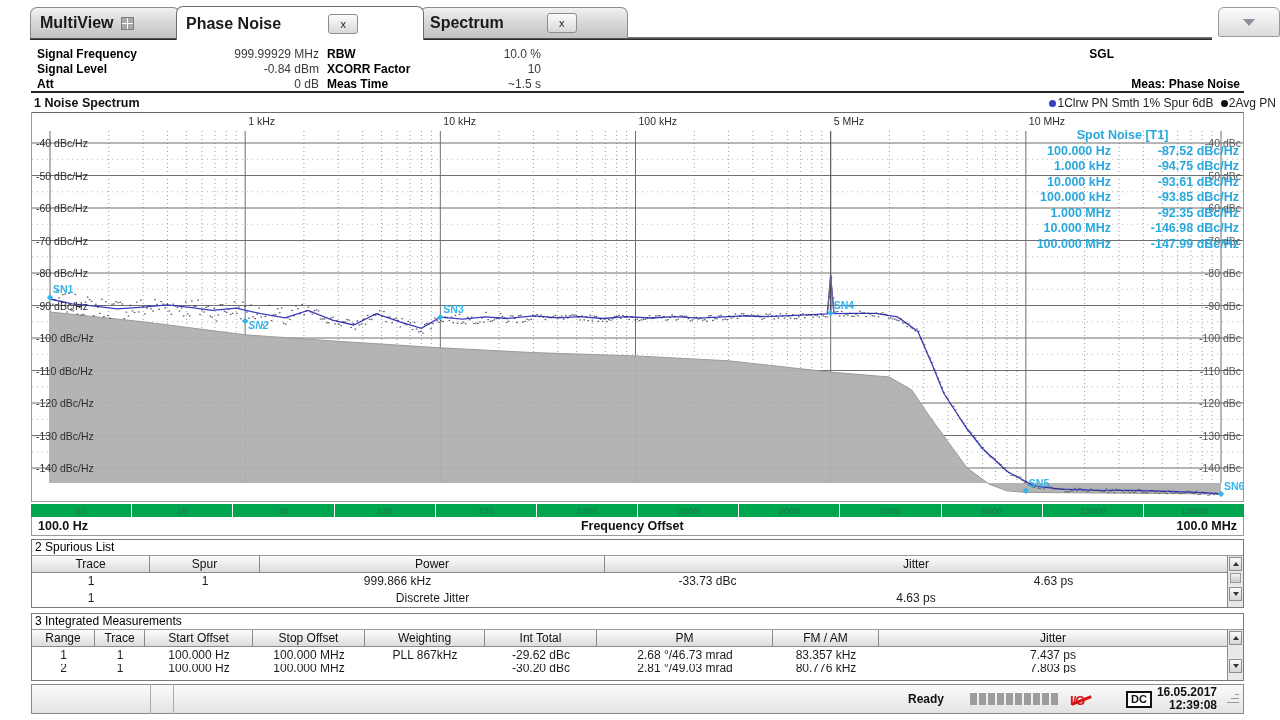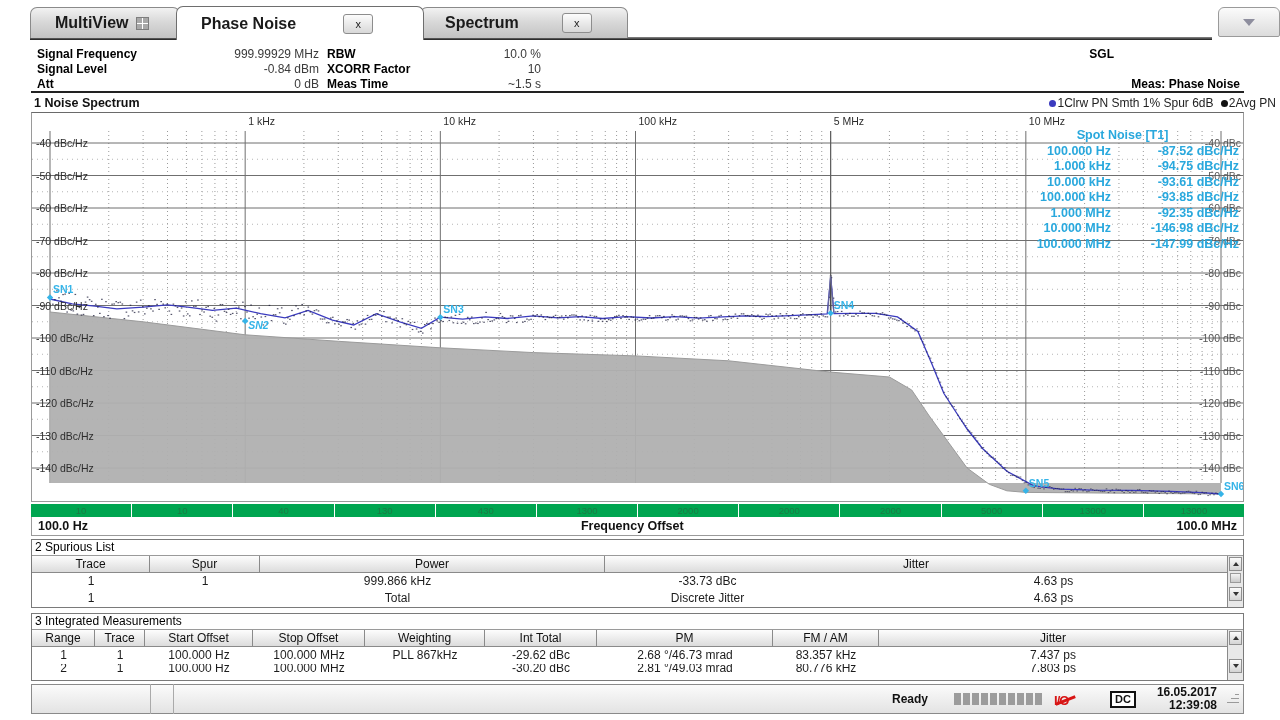--- a/index.html
+++ b/index.html
@@ -6,21 +6,21 @@
   body{width:1280px;height:720px;overflow:hidden;
        font-family:"Liberation Sans",sans-serif;font-size:11px;color:#000;}
   #app{position:relative;width:1280px;height:720px;background:#ffffff;}
 
   
   .tabbar{position:absolute;left:30px;top:4px;width:1250px;height:36px;}
   .tabbar .baseline{position:absolute;left:0;top:33px;width:1182px;height:3px;
        background:linear-gradient(#8c8c8c,#1a1a1a);}
   .tab{position:absolute;top:3px;height:31px;border:1px solid #8a8a8a;
        border-bottom:none;border-radius:7px 7px 0 0;display:flex;align-items:center;
-       box-sizing:border-box;padding:0 24px;gap:7px;}
+       box-sizing:border-box;padding:0 9px;gap:7px;}
   .tab.inactive{background:linear-gradient(#f2f2f2 0%,#d9d9d9 45%,#c2c2c2 100%);}
   .tab.active{background:#ffffff;border-color:#6e6e6e;height:34px;top:2px;z-index:5;}
   .tab .tlabel{font-weight:bold;font-size:16px;color:#1a1a1a;white-space:nowrap;}
   .grid-ico{width:13px;height:13px;display:inline-block;position:relative;
        background:#a8a8a8;border:1px solid #7d7d7d;box-sizing:border-box;}
   .grid-ico:before,.grid-ico:after{content:"";position:absolute;background:#fff;}
   .grid-ico:before{left:5px;top:0;width:1px;height:11px;}
   .grid-ico:after{left:0;top:5px;width:11px;height:1px;}
   .xbtn{width:30px;height:20px;border:1px solid #8d8d8d;border-radius:3px;
        background:linear-gradient(#fcfcfc,#d8d8d8);display:flex;align-items:center;
@@ -980,21 +980,20 @@
           <div class="trow">
             <div class="tc" style="width:118px;">1</div>
             <div class="tc" style="width:110px;">1</div>
             <div class="tc" style="width:275px;">999.866 kHz</div>
             <div class="tc" style="width:345px;">-33.73 dBc</div>
             <div class="tc" style="flex:1;">4.63 ps</div>
           </div>
           <div class="trow">
             <div class="tc" style="width:118px;">1</div>
             <div class="tc" style="width:110px;"></div>
-            <div class="tc" style="width:275px;">Total</div>
             <div class="tc" style="width:345px;">Discrete Jitter</div>
             <div class="tc" style="flex:1;">4.63 ps</div>
           </div>
         </div>
       </div>
       <div class="scrollcol" style="height:53px;">
         <div class="sbtn">
             <span class="tri-u2"></span>
           </div>
         <div class="sthumb"></div>
@@ -1073,21 +1072,21 @@
         <div class="pseg"></div>
         <div class="pseg"></div>
         <div class="pseg"></div>
         <div class="pseg"></div>
       </div>
     <div class="noicon" style="margin-left:12px;">
       <span class="t">I/O</span>
         <span class="slash"></span>
     </div>
     <div class="dcbadge" style="margin-left:34px;">DC</div>
-    <div style="margin-left:21px;margin-right:8px;">
+    <div style="margin-left:5px;margin-right:8px;">
       <div class="clock">16.05.2017</div>
       <div class="clock">12:39:08</div>
     </div>
     <div class="grip" style="margin-right:4px;">
       <i style="top:10px;width:12px;"></i>
         <i style="top:6px;width:8px;"></i>
         <i style="top:2px;width:4px;"></i>
     </div>
   </div>
 </div>

